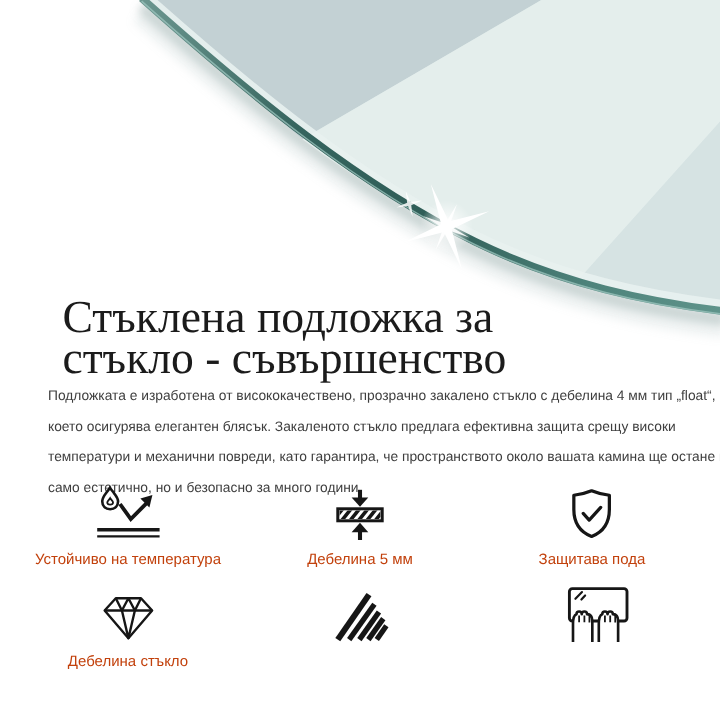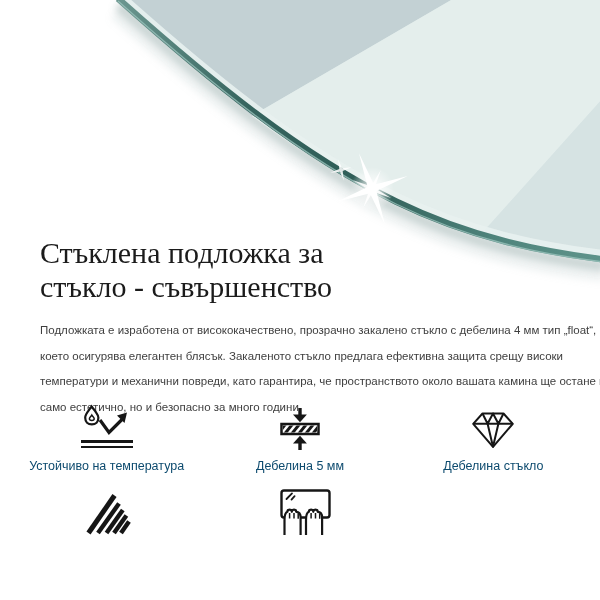--- a/index.html
+++ b/index.html
@@ -5,37 +5,37 @@
   * { box-sizing: border-box; }
   html, body { margin: 0; padding: 0; }
   body {
     width: 600px; height: 600px;
     background: #ffffff;
     font-family: "Liberation Sans", sans-serif;
   }
   .page { position: relative; width: 600px; height: 600px; background: #fff; overflow: hidden; }
   .hero-svg { position: absolute; top: 0; left: 0; display: block; }
   .title {
-    position: absolute; left: 40px; top: 236px; margin: 0;
+    position: absolute; left: 40px; top: 236px; margin: 12px;
     font-family: "Liberation Serif", serif;
-    font-weight: 400; font-size: 30px; line-height: 34px;
+    font-weight: 400; font-size: 38px; line-height: 34px;
     color: #1b1b1b; white-space: nowrap;
   }
   .desc {
     position: absolute; left: 40px; top: 318px;
     font-size: 11.5px; line-height: 25.5px; color: #3e3e3e;
     white-space: nowrap; letter-spacing: 0;
   }
   .features {
     position: absolute; left: 10px; top: 402px; width: 580px;
     display: grid; grid-template-columns: repeat(3, 1fr); row-gap: 14px;
   }
   .feature { display: flex; flex-direction: column; align-items: center; }
   .icon-box { height: 48px; display: flex; align-items: flex-end; justify-content: center; }
-  .feature-label { margin-top: 9px; font-size: 12.5px; line-height: 14px; color: #0c4a6e; text-align: center; }
+  .feature-label { margin-top: 9px; font-size: 12.5px; line-height: 14px; color: #c2410c; text-align: center; }
 </style>
 </head>
 <body>
 
 <div class="page">
 
   <svg class="hero-svg" width="600" height="300" viewBox="0 0 600 300">
     <defs>
       <linearGradient id="edgeG" gradientUnits="userSpaceOnUse" x1="118" y1="0" x2="604" y2="257">
         <stop offset="0" stop-color="#6b968f"></stop>
@@ -121,20 +121,29 @@
           <rect x="3.5" y="16" width="37" height="10" fill="none" stroke="#161616" stroke-width="2.5"></rect>
           <rect x="20.3" y="0" width="3.4" height="7" fill="#161616"></rect>
           <polygon points="15,6.5 28.9,6.5 22,14.3" fill="#161616"></polygon>
           <rect x="20.3" y="35" width="3.4" height="7" fill="#161616"></rect>
           <polygon points="15,35.5 28.9,35.5 22,27.7" fill="#161616"></polygon>
         </svg>
       </div>
       <div class="feature-label">Дебелина 5 мм</div>
     </div>
 
+    <div class="feature">
+      <div class="icon-box">
+        <svg width="38" height="44" viewBox="0 0 38 44">
+          <path d="M19,3 C23.5,4.9 28.5,6.1 33.8,6.7 L33.8,18.5 C33.8,29.6 28.2,37.4 19,41 C9.8,37.4 4.2,29.6 4.2,18.5 L4.2,6.7 C9.5,6.1 14.5,4.9 19,3 Z" fill="none" stroke="#161616" stroke-width="2.7" stroke-linejoin="round"></path>
+          <path d="M12,21.8 L17,27.4 L26.6,16.8" fill="none" stroke="#161616" stroke-width="2.7" stroke-linecap="round" stroke-linejoin="round"></path>
+        </svg>
+      </div>
+      <div class="feature-label">Защитава пода</div>
+    </div>
 
     <div class="feature">
       <div class="icon-box">
         <svg width="46" height="40" viewBox="0 0 46 40">
           <g fill="none" stroke="#161616" stroke-width="2" stroke-linejoin="round">
             <path d="M12.5,3.5 H33.5 L42.8,13.8 L23,36.8 L3.2,13.8 Z"></path>
             <path d="M3.2,13.8 H42.8"></path>
             <path d="M12.5,3.5 L17.6,13.8 L23,3.5 L28.4,13.8 L33.5,3.5"></path>
             <path d="M17.6,13.8 L23,36.8 L28.4,13.8"></path>
           </g>

